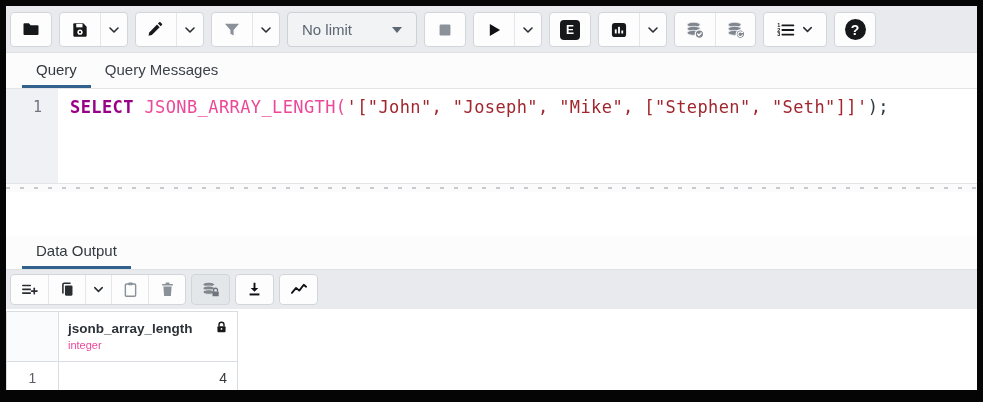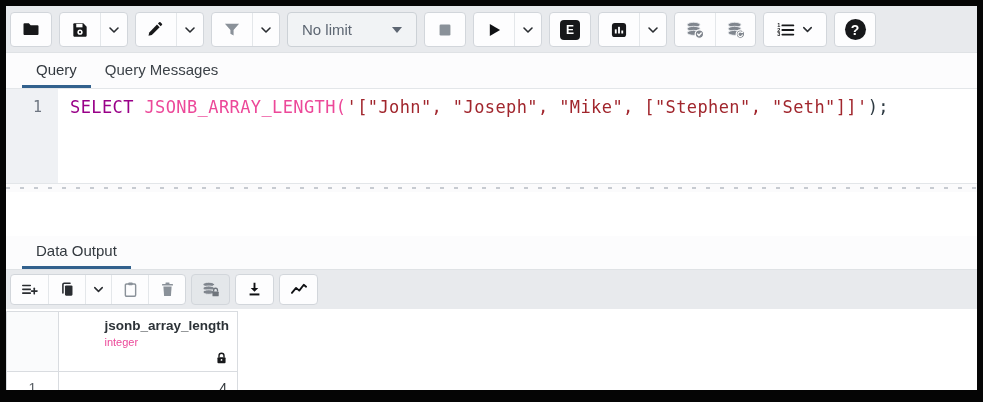--- a/index.html
+++ b/index.html
@@ -64,40 +64,40 @@
   .editor{ flex:0 0 94px; display:flex; background:#fff; }
   .gutter{
     flex:0 0 52px; background:#eff1f4; color:#6e7681;
     font-family:"DejaVu Sans Mono", monospace; font-size:15px;
     text-align:right; padding:9px 16px 0 0;
   }
   .code{
     flex:1; padding:8px 0 0 12px; white-space:pre;
     font-family:"DejaVu Sans Mono", monospace; font-size:17px; letter-spacing:0.4px;
   }
-  .tok-kw{ color:#990088; font-weight:normal; }
+  .tok-kw{ color:#990088; font-weight:bold; }
   .tok-fn{ color:#ec4899; }
   .tok-str{ color:#a1262d; }
   .tok-pn{ color:#2e3a42; }
   
   .splitter{ flex:0 0 9px; background:#fbfbfc; border-top:1px solid #e3e6e9; cursor:row-resize; }
   .splitter .dots{
     height:2px; margin-top:3px;
     background:repeating-linear-gradient(90deg,#c7cbd1 0 4px, transparent 4px 14px);
   }
   
   .results{ flex:1; background:#fff; overflow:hidden; }
   table.grid{ border-collapse:collapse; margin:2px 0 0 0; }
   .grid th, .grid td{ border:1px solid #d9dce0; }
   .grid th.corner{ width:52px; background:#fafbfc; }
   .grid th.colhead{
     width:179px; background:#fff; padding:5px 8px 5px 9px; height:50px;
     font-weight:normal; text-align:left; vertical-align:middle;
   }
-  .colhead-inner{ display:flex; align-items:flex-end; justify-content:space-between;flex-direction:column; }
+  .colhead-inner{ display:flex; align-items:flex-start; justify-content:space-between; }
   .col-name{ font-size:13.5px; font-weight:bold; color:#2c3237; line-height:17px; }
   .col-type{ font-size:11px; color:#ec4899; line-height:17px; }
   .grid td{ height:33px; font-size:14px; }
   .grid td.rownum{ text-align:center; color:#5a6066; background:#fff; }
   .grid td.val{ text-align:right; padding-right:10px; color:#33383d; }
   svg{ display:block; }
 </style>
 </head>
 <body>
 

